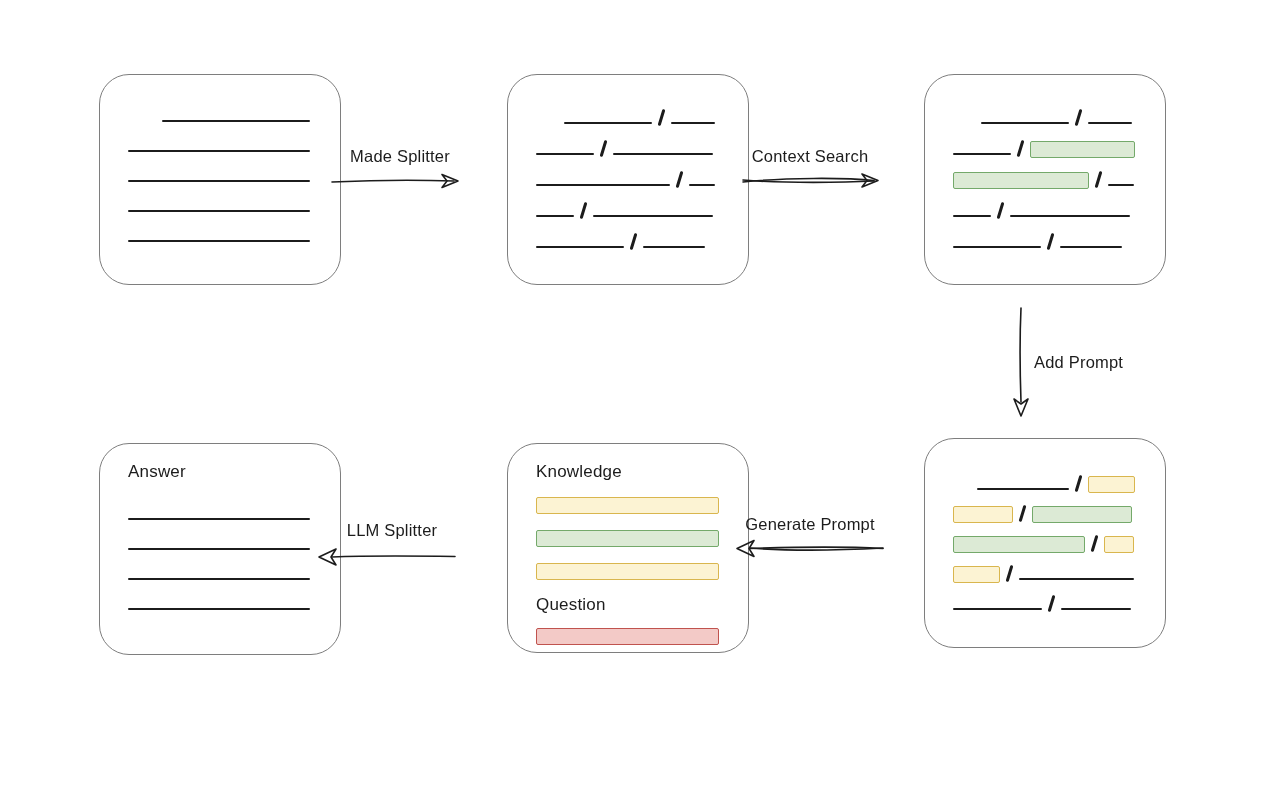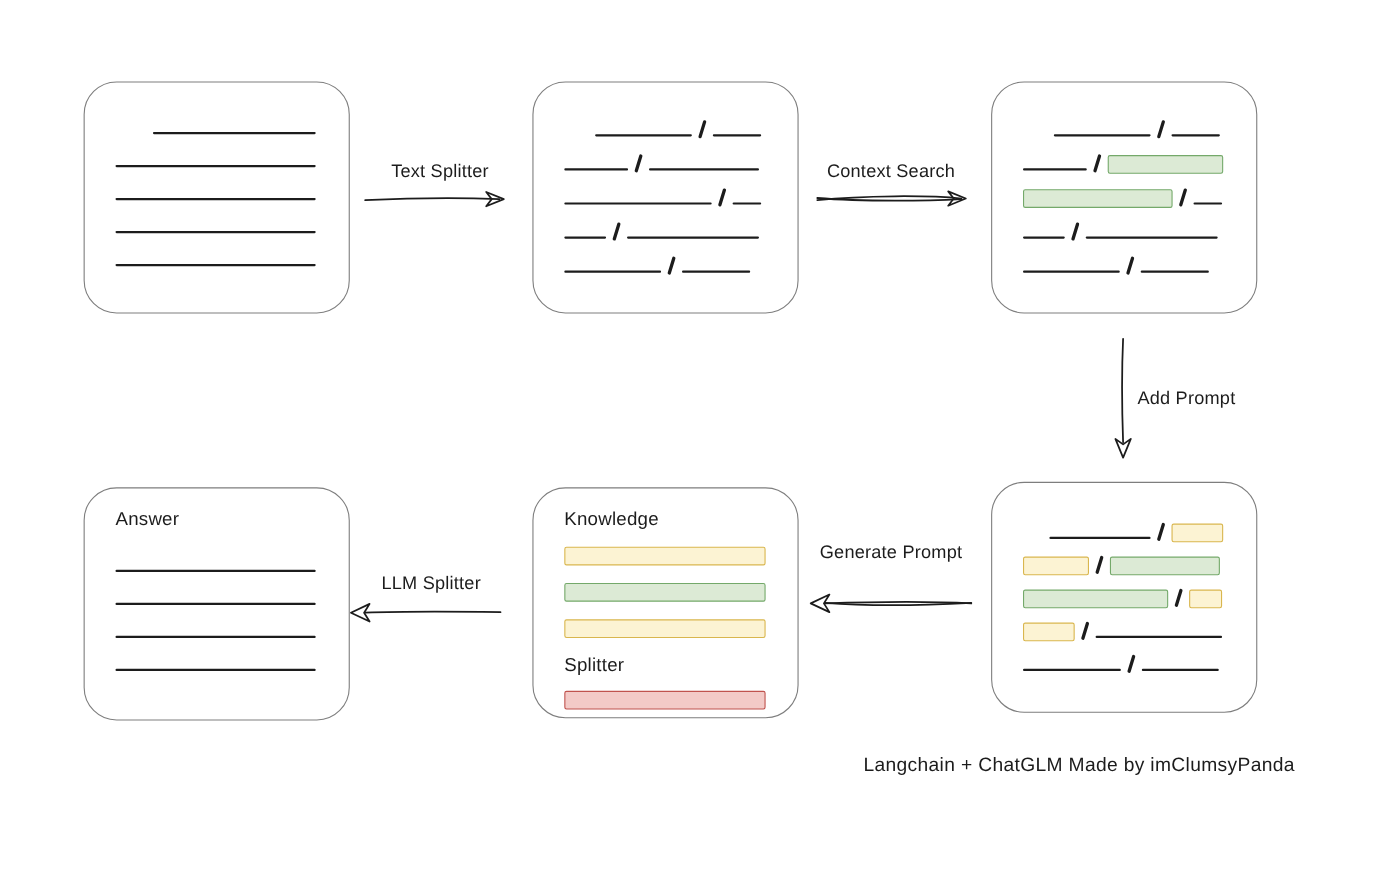--- a/index.html
+++ b/index.html
@@ -3,21 +3,21 @@
 <meta charset="utf-8">
 <style>
   html,body{margin:0;padding:0;background:#ffffff;}
   #canvas{
     position:relative;width:1262px;height:792px;background:#ffffff;overflow:hidden;
     font-family:"Liberation Sans","DejaVu Sans",sans-serif;color:#1c1c1c;
   }
   .box{
     position:absolute;width:242px;height:210px;background:#fff;
     border:1.2px solid var(--box-border);border-radius:30px;
-    box-sizing:border-box;padding-left:28px;padding-right:24px;
+    box-sizing:border-box;padding-left:28px;padding-right:24px;margin-left:23px;
   }
   .row{display:flex;align-items:flex-end;height:20px;gap:8px;}
   .seg{flex:0 0 auto;}
   .seg-line{height:2px;background:var(--stroke);margin-bottom:3px;border-radius:1px;}
   .seg-slash{width:3px;height:17px;background:var(--stroke);transform:rotate(17deg);border-radius:2px;margin-bottom:1px;}
   .seg-gap{height:1px;background:transparent;}
   .seg-green{height:17px;background:var(--green-fill);border:1.4px solid var(--green-border);border-radius:2px;box-sizing:border-box;}
   .seg-yellow{height:17px;background:var(--yellow-fill);border:1.4px solid var(--yellow-border);border-radius:2px;box-sizing:border-box;}
   .seg-red{height:17px;background:var(--red-fill);border:1.4px solid var(--red-border);border-radius:2px;box-sizing:border-box;}
 
@@ -176,21 +176,21 @@
         <div class="row">
           <div class="seg seg-yellow" style="width: 183px;"></div>
         </div>
         <div class="row">
           <div class="seg seg-green" style="width: 183px;"></div>
         </div>
         <div class="row">
           <div class="seg seg-yellow" style="width: 183px;"></div>
         </div>
       </div>
-    <div class="box-label label-question">Splitter</div>
+    <div class="box-label label-question">Question</div>
     <div class="bars bars-question">
         <div class="row">
           <div class="seg seg-red" style="width: 183px;"></div>
         </div>
       </div>
   </div>
 
   <div class="box box-answer">
     <div class="box-label">Answer</div>
     <div class="answer-lines">
@@ -202,47 +202,46 @@
         </div>
         <div class="row">
           <div class="seg seg-line" style="width: 182px;"></div>
         </div>
         <div class="row">
           <div class="seg seg-line" style="width: 182px;"></div>
         </div>
       </div>
   </div>
 
-  <div class="arrow-label" style="left:325px;top:147px;width:150px;">Text Splitter</div>
+  <div class="arrow-label" style="left:325px;top:147px;width:150px;">Made Splitter</div>
   <svg class="arrow-svg" style="left:330px;top:170px;" width="140" height="22" viewBox="0 0 140 22">
     <path d="M2 12 C 45 10, 95 10, 124 11"></path>
     <path d="M112 4.5 L128 11 L112 17.5 L117 11 Z"></path>
   </svg>
 
   <div class="arrow-label" style="left:735px;top:147px;width:150px;">Context Search</div>
   <svg class="arrow-svg" style="left:740px;top:169px;" width="150" height="24" viewBox="0 0 150 24">
     <path d="M3 13 C 45 8.5, 105 8.5, 134 11.5"></path>
     <path d="M3 11 C 45 14.5, 105 13.5, 134 12"></path>
     <path d="M122 5 L138 11.5 L122 18 L127 11.5 Z"></path>
   </svg>
 
   <svg class="arrow-svg" style="left:1008px;top:306px;" width="26" height="114" viewBox="0 0 26 114">
     <path d="M13 2 C 11.5 35, 12 68, 13 96"></path>
     <path d="M6 93 L13 110 L20 93 L13 98 Z"></path>
   </svg>
   <div class="arrow-label" style="left:1034px;top:353px;text-align:left;">Add Prompt</div>
 
-  <div class="arrow-label" style="left:726px;top:493px;width:168px;">Generate Prompt</div>
+  <div class="arrow-label" style="left:726px;top:515px;width:168px;">Generate Prompt</div>
   <svg class="arrow-svg" style="left:734px;top:537px;" width="152" height="22" viewBox="0 0 152 22">
     <path d="M16 11 C 60 14.5, 112 13, 149 11"></path>
     <path d="M16 11.5 C 60 10, 112 9.5, 149 11.5"></path>
     <path d="M20 3.5 L3 11.5 L20 19.5 L15 11.5 Z"></path>
   </svg>
 
   <div class="arrow-label" style="left:322px;top:521px;width:140px;">LLM Splitter</div>
   <svg class="arrow-svg" style="left:316px;top:545px;" width="142" height="22" viewBox="0 0 142 22">
     <path d="M16 12 C 55 10.5, 100 11, 139 11.5"></path>
     <path d="M20 4 L3 12 L20 20 L15 12 Z"></path>
   </svg>
 
-  <div class="caption">Langchain + ChatGLM Made by imClumsyPanda</div>
 
 </div>
 
 </body></html>

